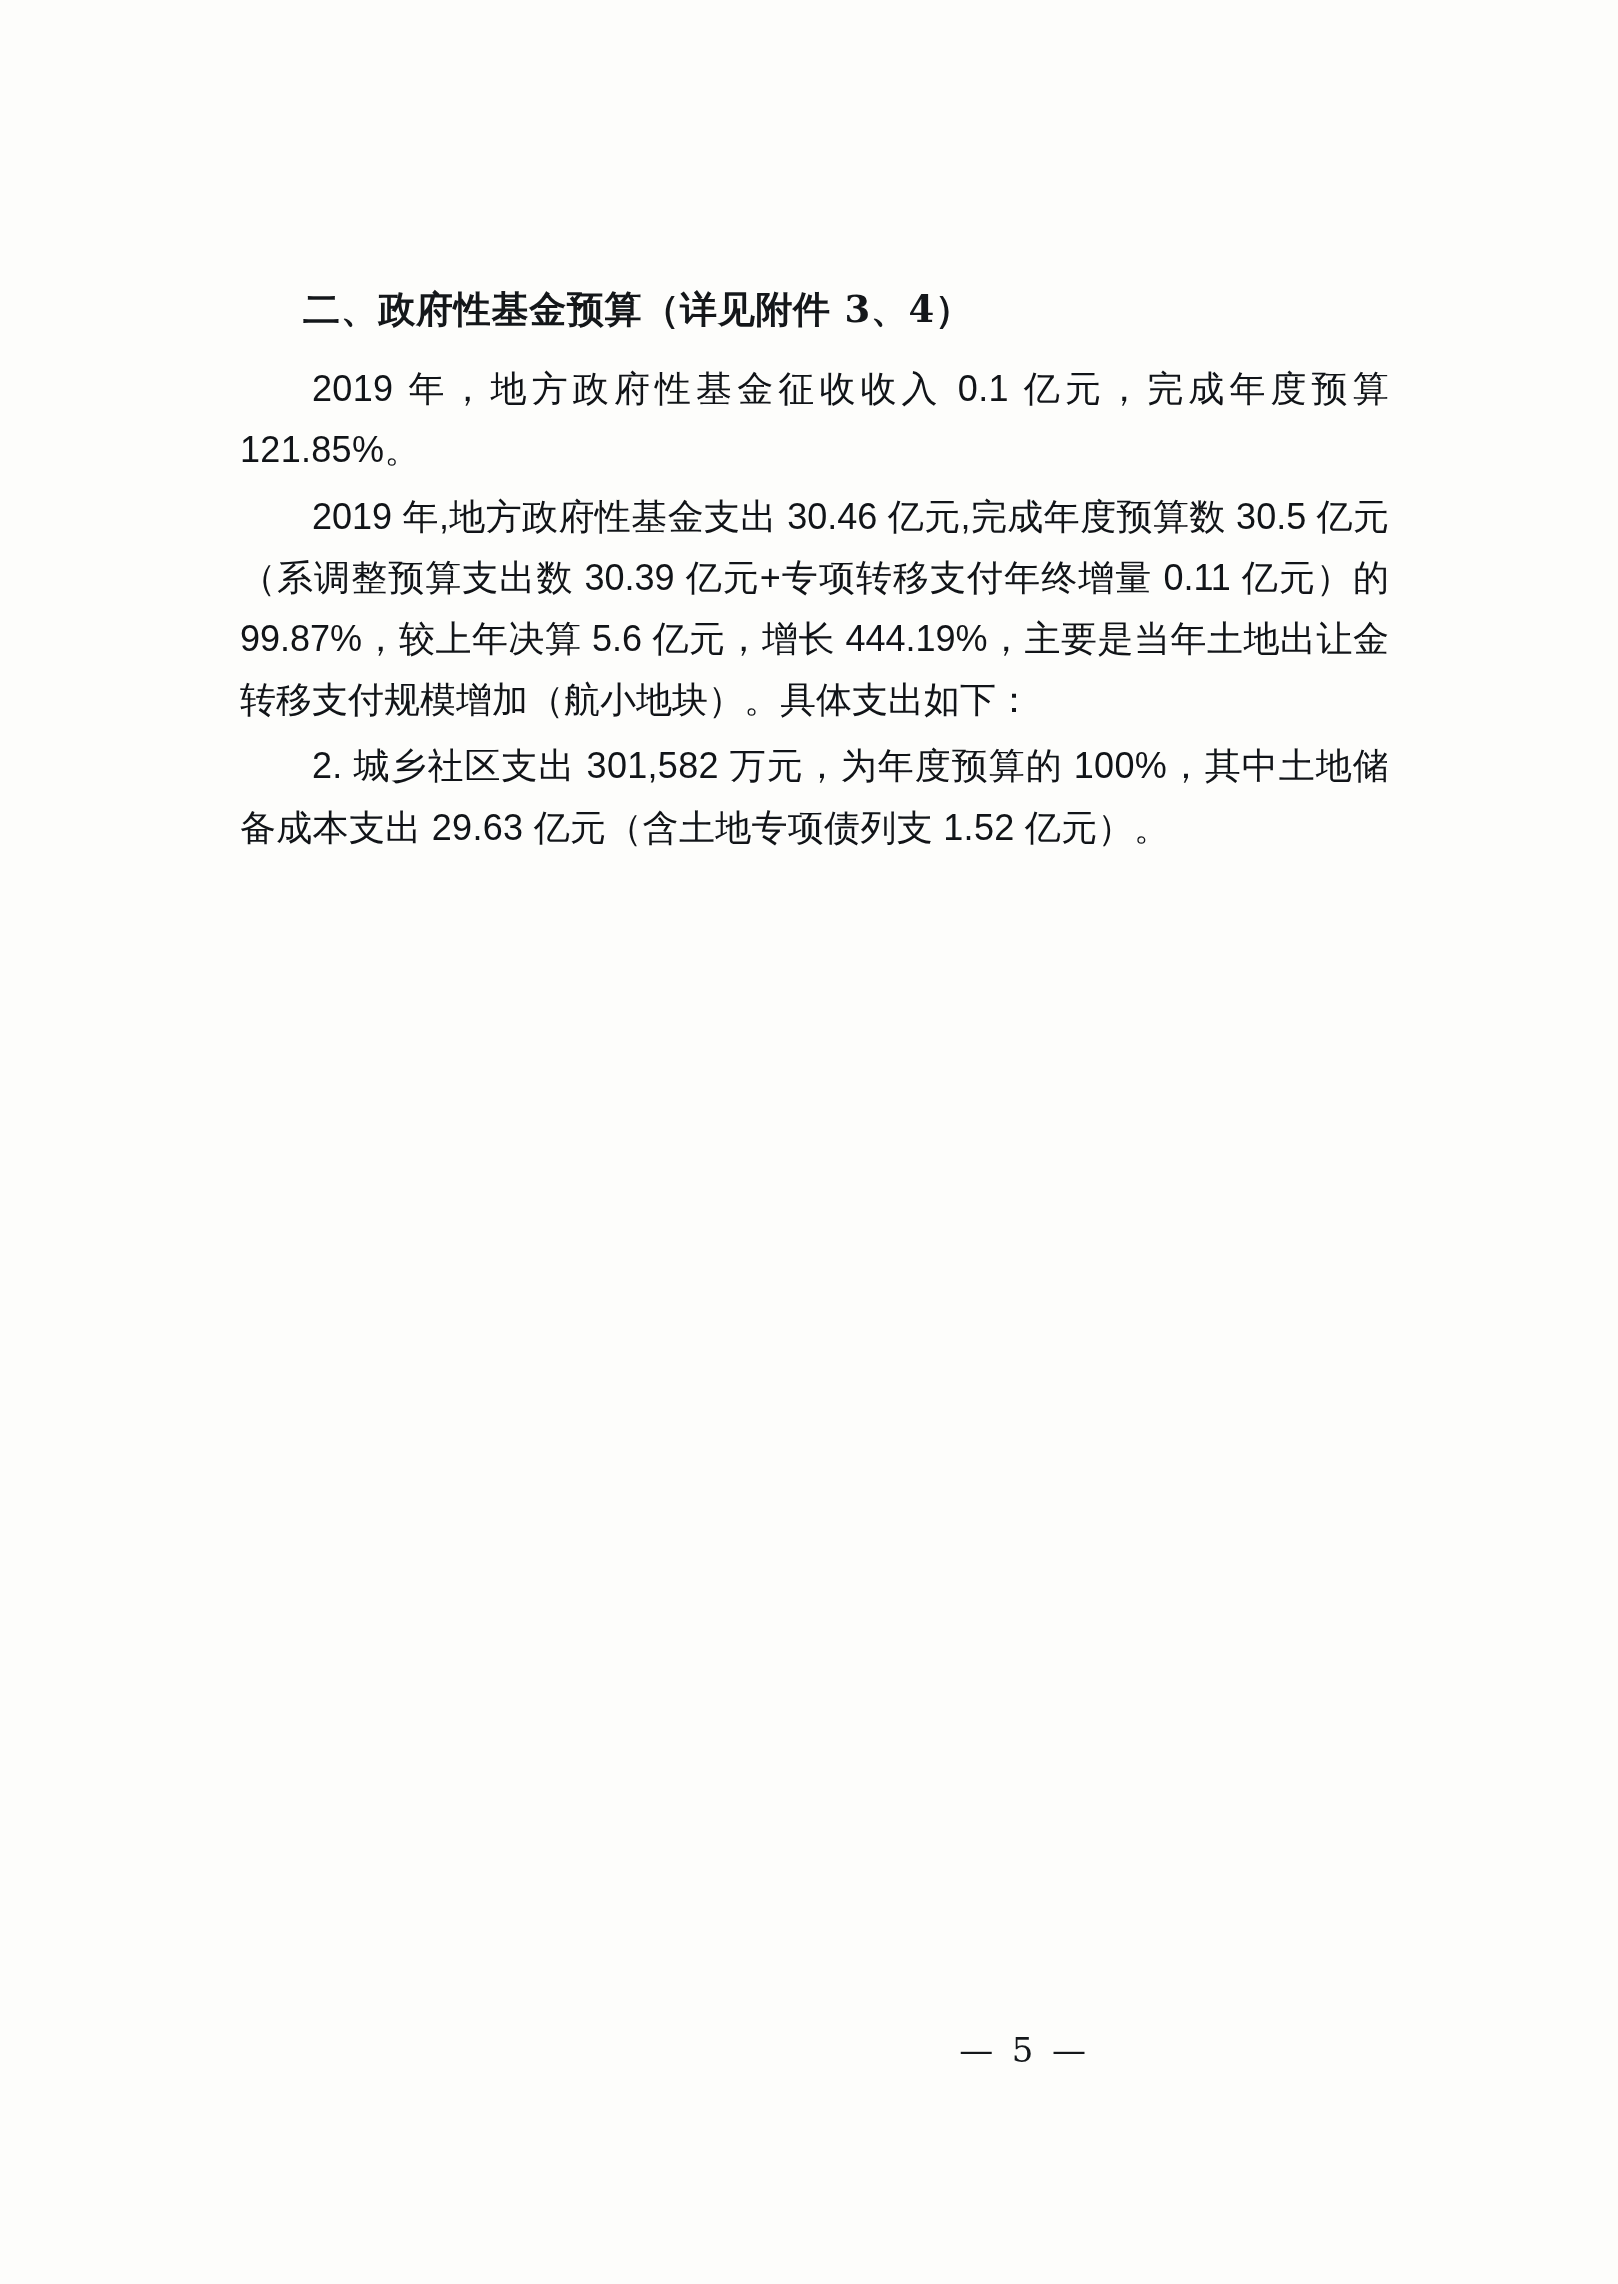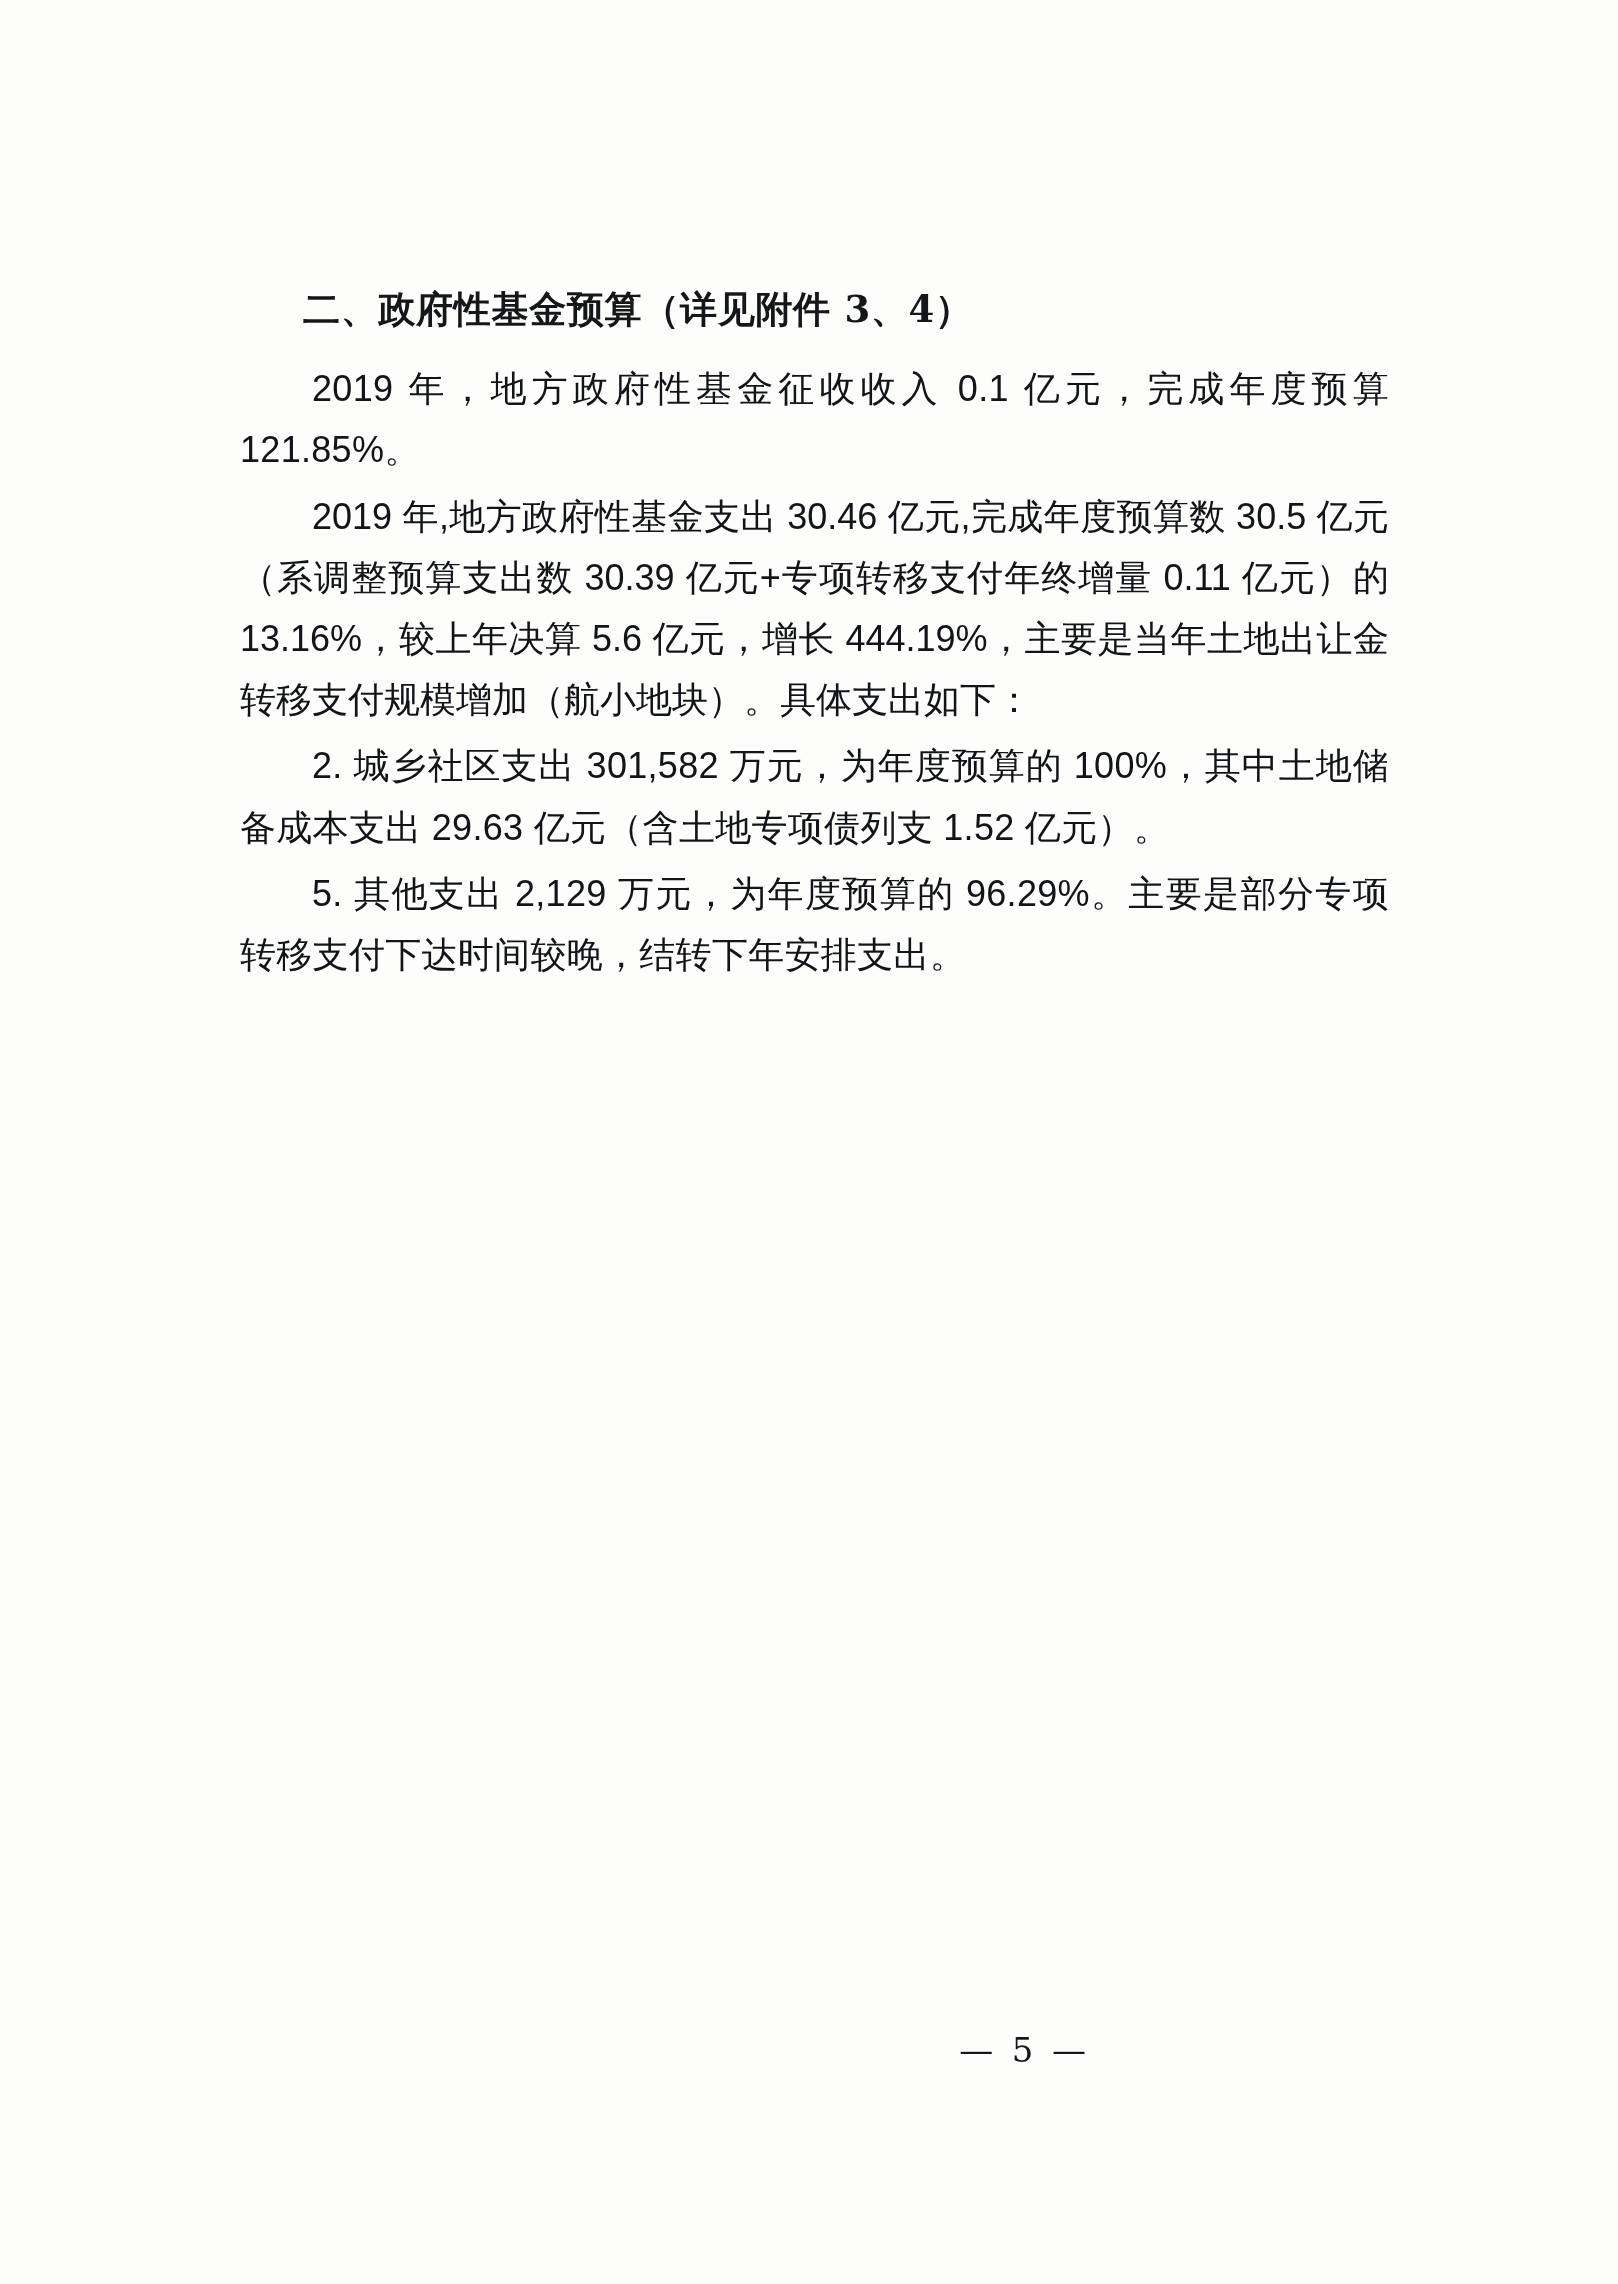--- a/index.html
+++ b/index.html
@@ -65,23 +65,22 @@
 </style>
 </head>
 <body>
 
 <div class="page">
   <div class="content">
 
     <h2 class="heading">二、政府性基金预算（详见附件 3、4）</h2>
 
     <p class="para">2019 年，地方政府性基金征收收入 0.1 亿元，完成年度预算 121.85%。</p>
-    <p class="para tight">2019 年,地方政府性基金支出 30.46 亿元,完成年度预算数 30.5 亿元（系调整预算支出数 30.39 亿元+专项转移支付年终增量 0.11 亿元）的 13.16%，较上年决算 5.6 亿元，增长 444.19%，主要是当年土地出让金转移支付规模增加（航小地块）。具体支出如下：</p>
+    <p class="para tight">2019 年,地方政府性基金支出 30.46 亿元,完成年度预算数 30.5 亿元（系调整预算支出数 30.39 亿元+专项转移支付年终增量 0.11 亿元）的 99.87%，较上年决算 5.6 亿元，增长 444.19%，主要是当年土地出让金转移支付规模增加（航小地块）。具体支出如下：</p>
     <p class="para">2. 城乡社区支出 301,582 万元，为年度预算的 100%，其中土地储备成本支出 29.63 亿元（含土地专项债列支 1.52 亿元）。</p>
-    <p class="para">5. 其他支出 2,129 万元，为年度预算的 96.29%。主要是部分专项转移支付下达时间较晚，结转下年安排支出。</p>
 
   </div>
 
   <div class="page-number">
     <span class="pn-inner">— 5 —</span>
   </div>
 </div>
 
 
 </body></html>

